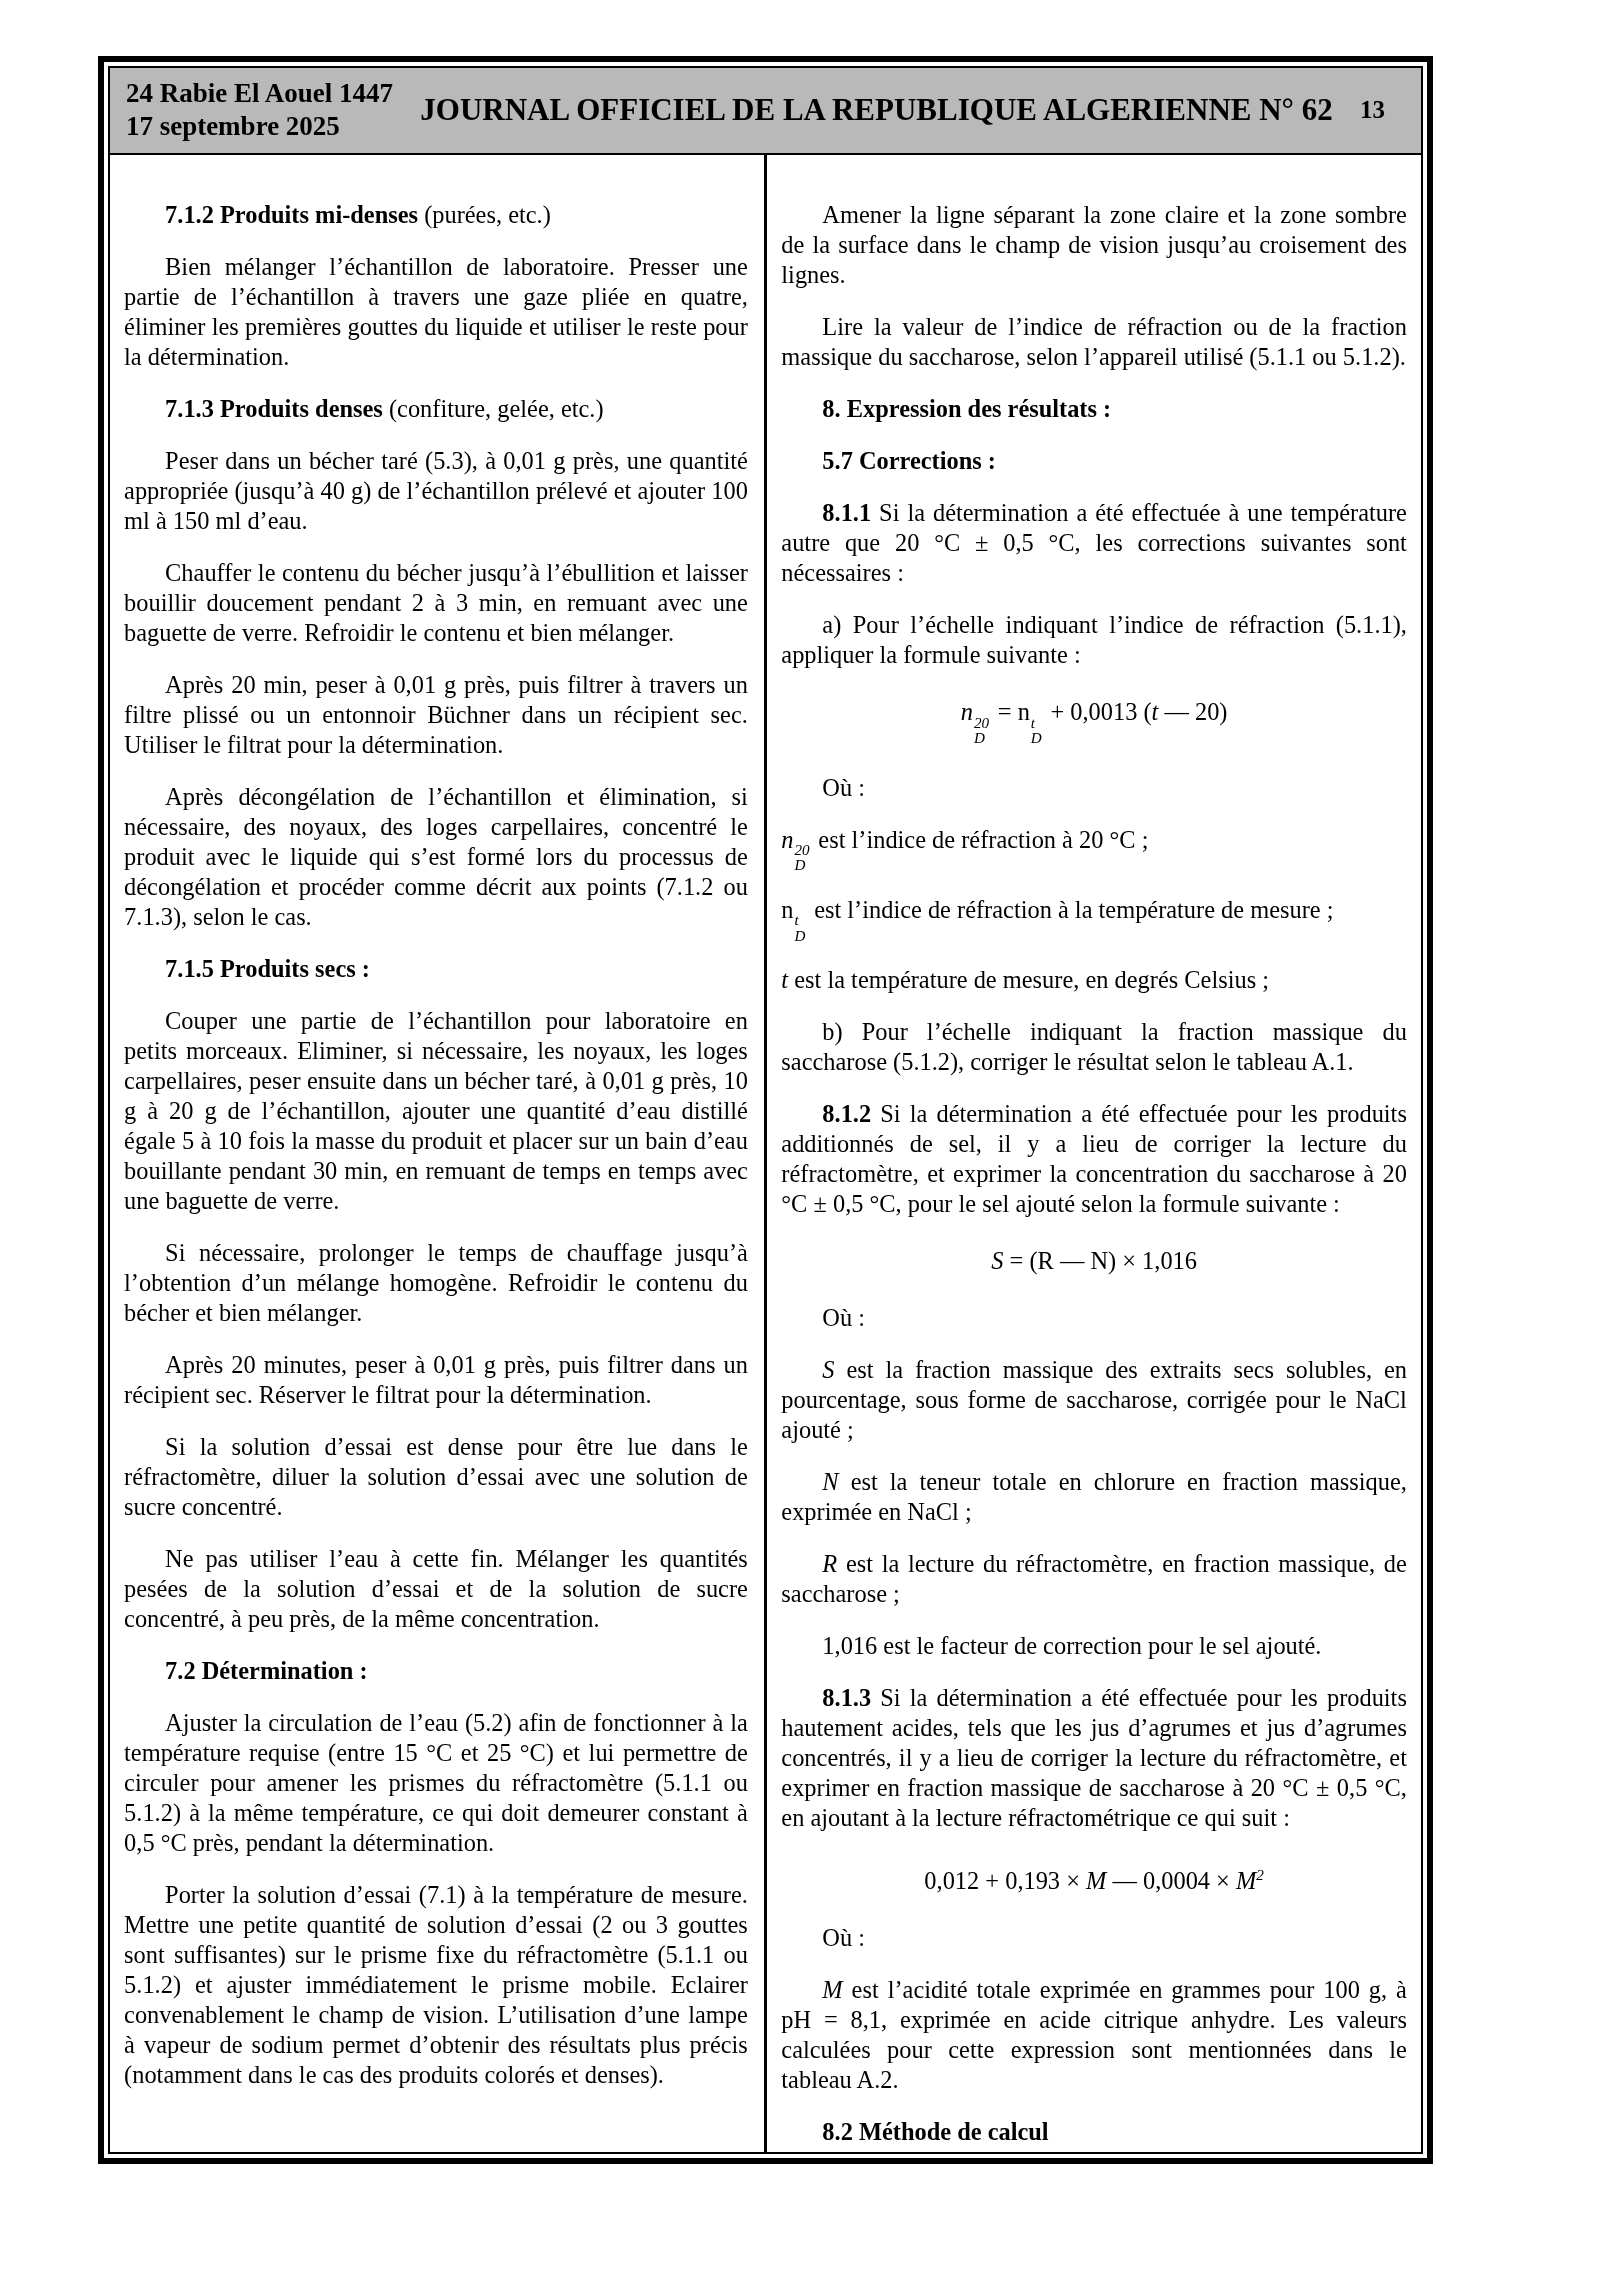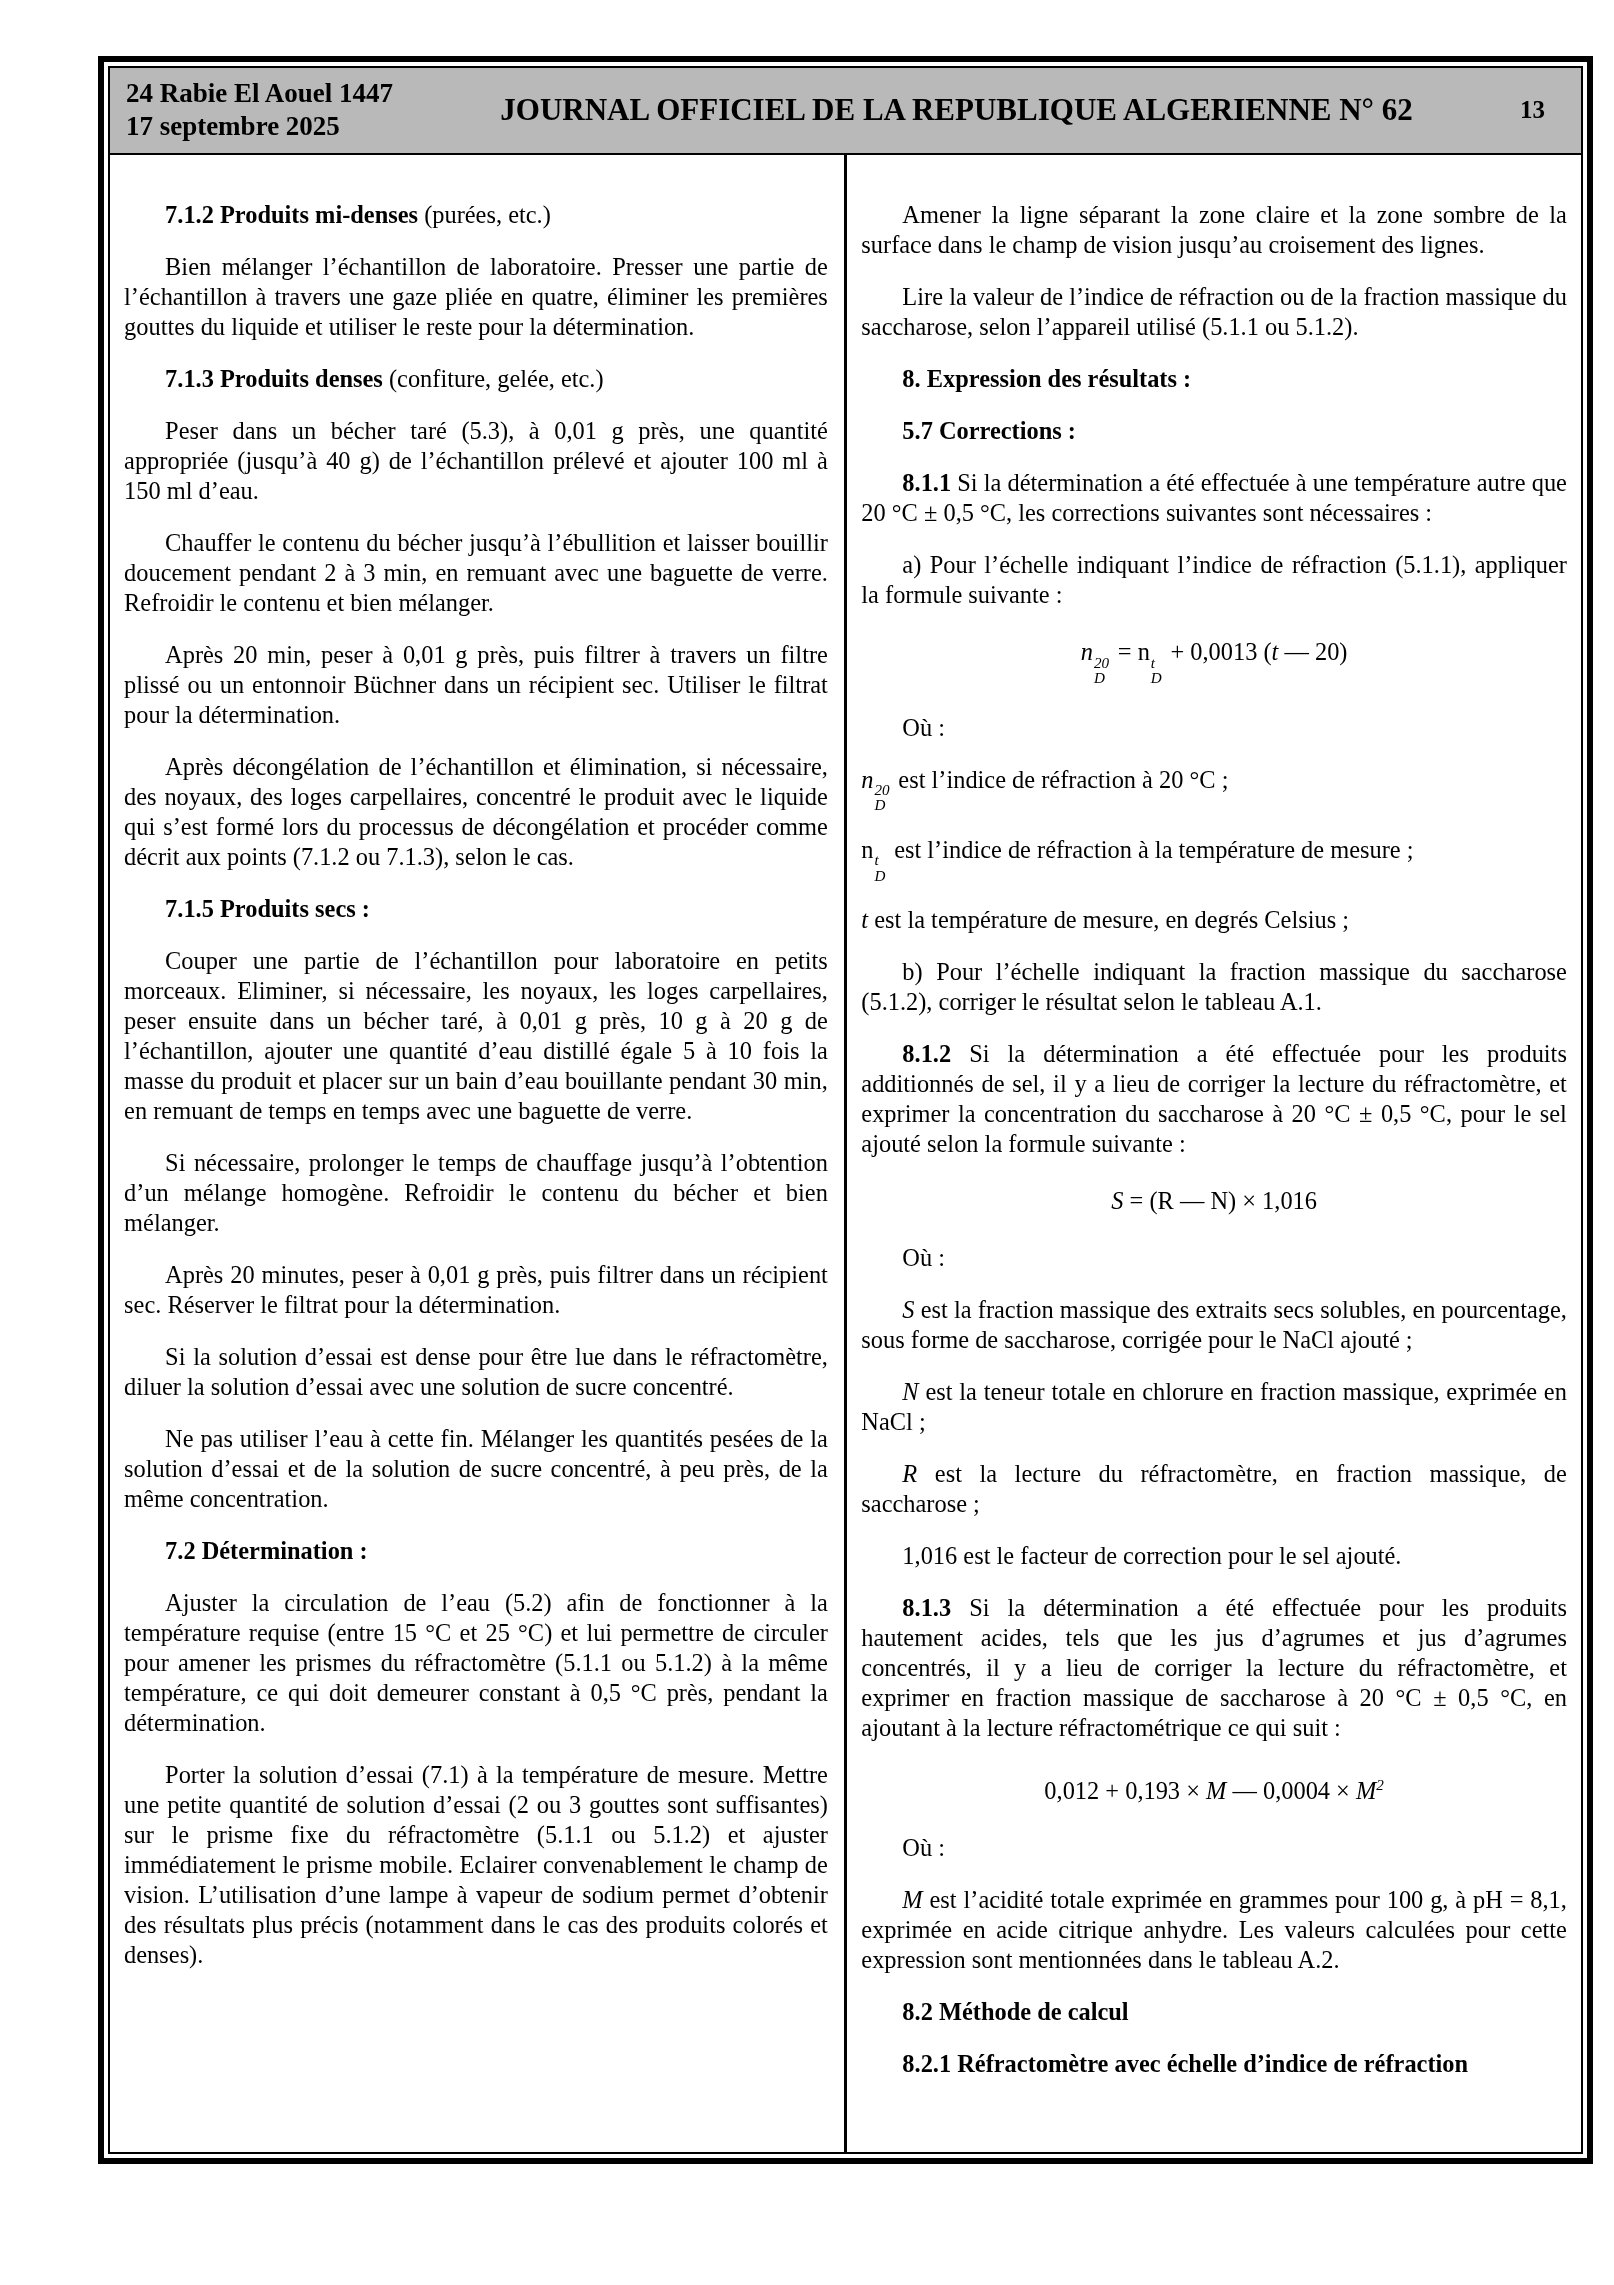--- a/index.html
+++ b/index.html
@@ -5,21 +5,21 @@
   html,body{margin:0;padding:0;background:#ffffff;}
   .sheet{
     position:relative;
     width:1615px;height:2285px;
     background:#ffffff;
     font-family:"Liberation Serif","DejaVu Serif",serif;
     color:#000;
   }
   .page-box{
     position:absolute;left:98px;top:56px;
-    width:1495px;height:2108px;
+    width:1335px;height:2108px;
     box-sizing:border-box;
     border:6.3px solid #000;
     padding:3.6px;
     background:#fff;
   }
   .page-inner{
     box-sizing:border-box;
     border:2.7px solid #000;
     width:100%;height:100%;
     display:flex;flex-direction:column;

